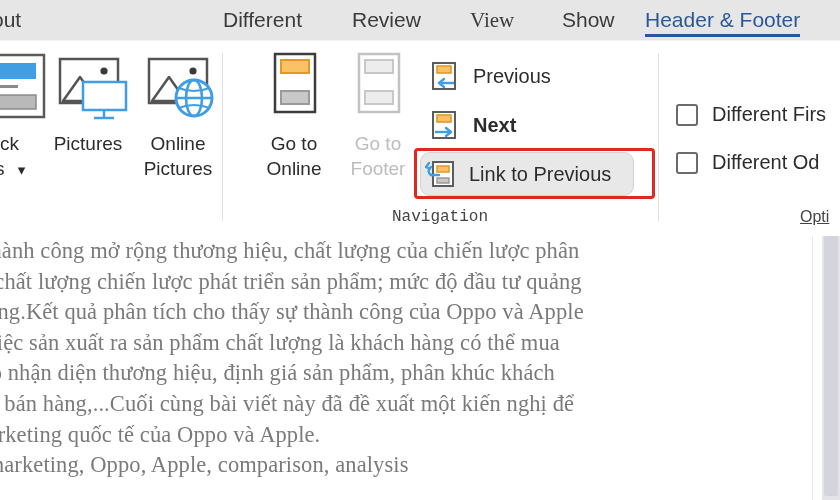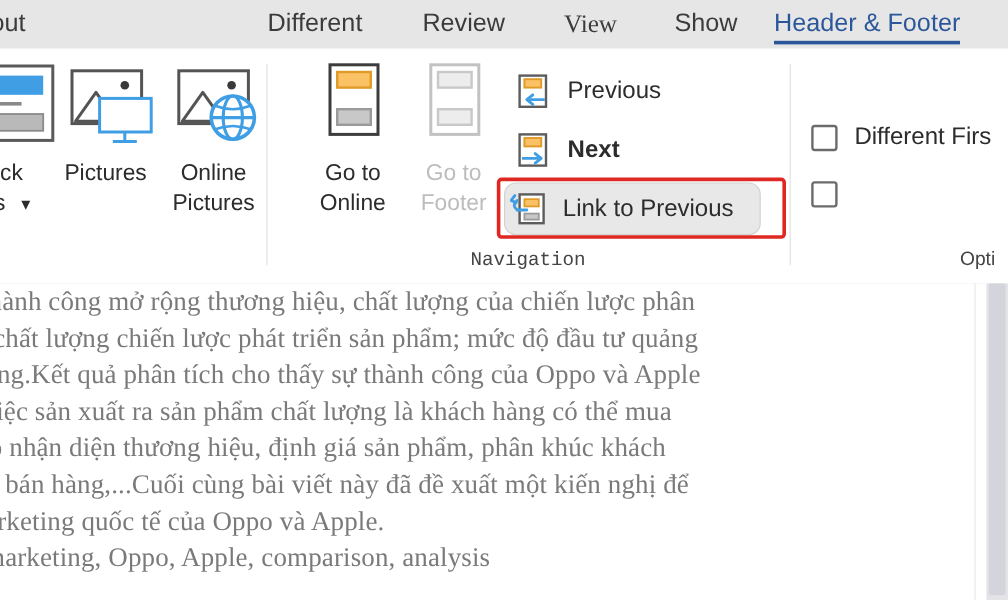--- a/index.html
+++ b/index.html
@@ -323,23 +323,24 @@
     <div class="redbox" style="left:414px; top:107px; width:241px; height:51px;"></div>
 
     <div class="grp-label" style="left:392px; top:167px;font-family:Liberation Mono, monospace;">Navigation</div>
 
     <div class="ckrow" style="left:676px; top:62px;">
       <span class="ckbox"></span>
       <span class="lbl">Different Firs</span>
     </div>
     <div class="ckrow" style="left:676px; top:110px;">
       <span class="ckbox"></span>
-    </div>
-
-    <div class="grp-label" style="left:800px; top:167px;">Opti</div>
+      <span class="lbl">Different Od</span>
+    </div>
+
+    <div class="grp-label" style="left:800px; top:167px;text-decoration:underline;">Opti</div>
   </div>
 
   <div class="docarea">
     <div class="page">
       <div class="doctext">
         <span class="ln">ng kê đến thành công mở rộng thương hiệu, chất lượng của chiến lược phân</span>
         <span class="ln">ng định vị; chất lượng chiến lược phát triển sản phẩm; mức độ đầu tư quảng</span>
         <span class="ln">cứu thị trường.Kết quả phân tích cho thấy sự thành công của Oppo và Apple</span>
         <span class="ln">n thuần là việc sản xuất ra sản phẩm chất lượng là khách hàng có thể mua</span>
         <span class="ln">việc mực độ nhận diện thương hiệu, định giá sản phẩm, phân khúc khách</span>

